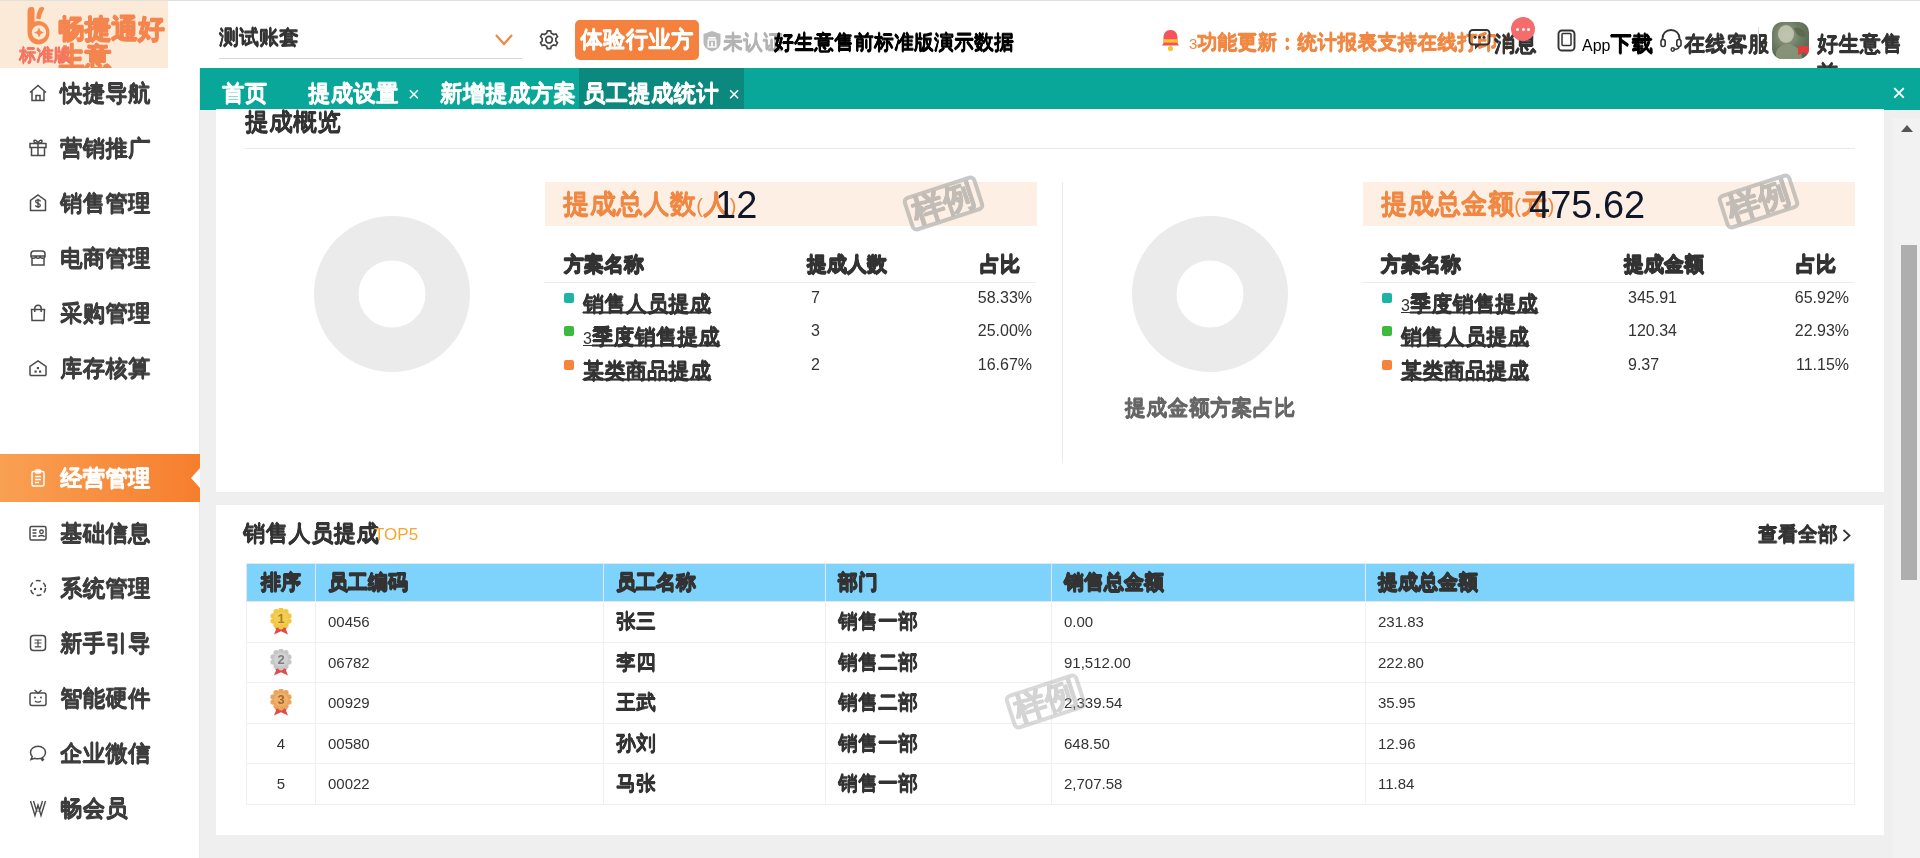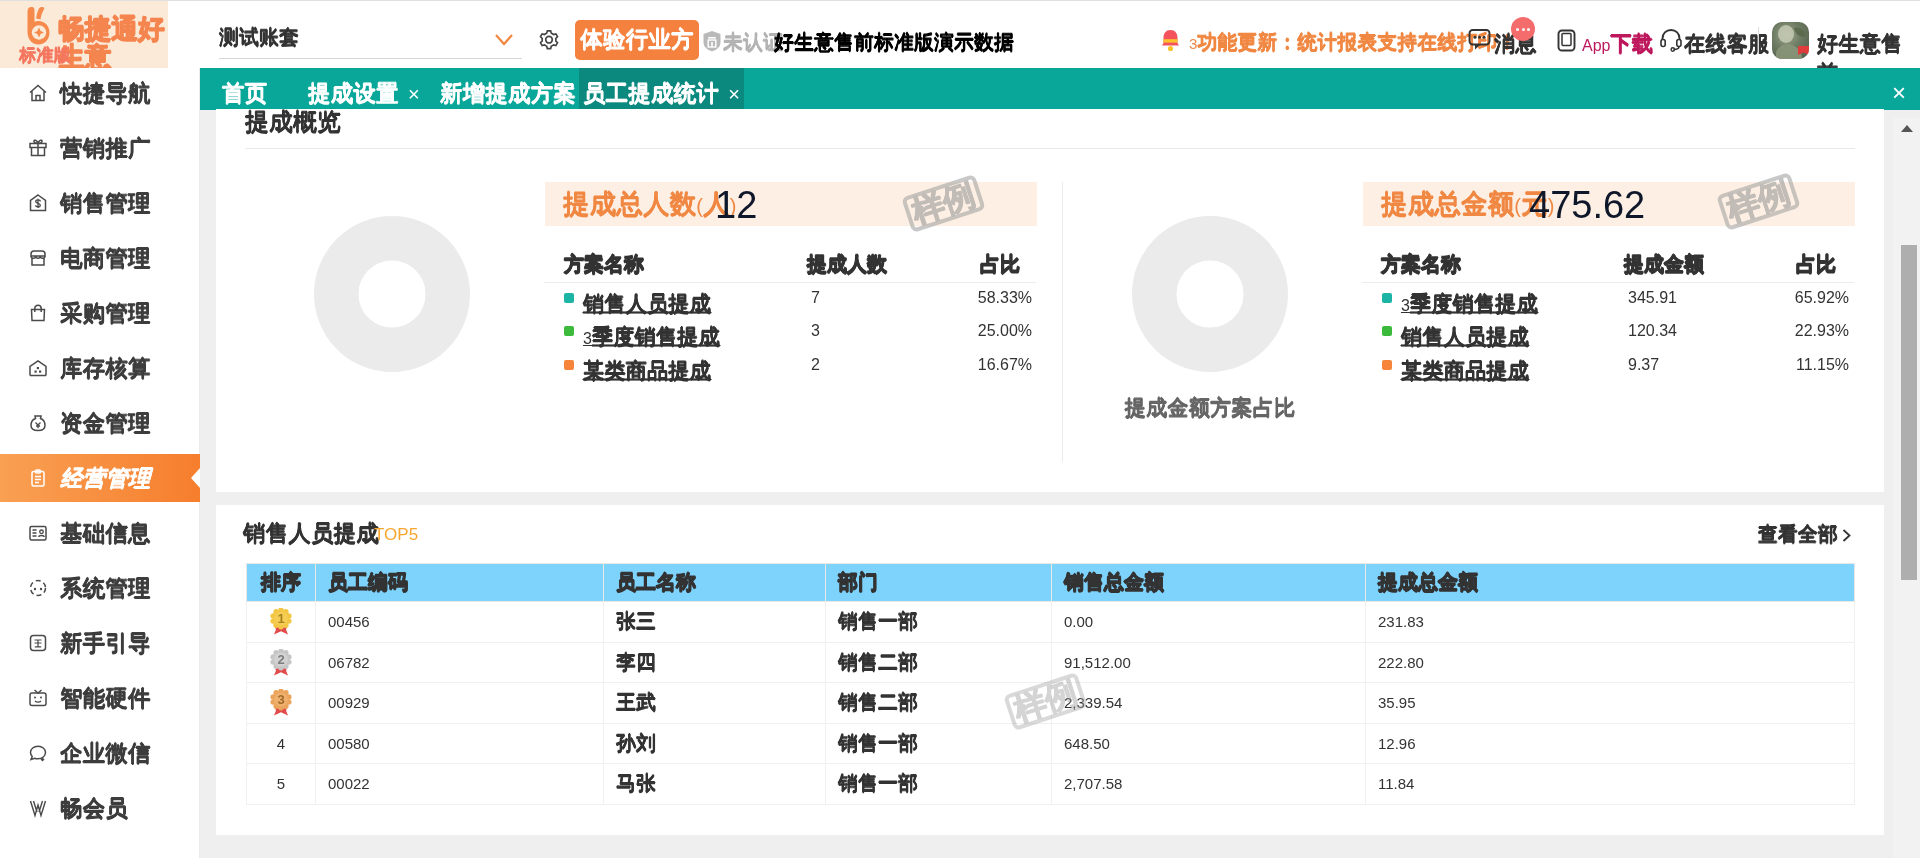--- a/index.html
+++ b/index.html
@@ -15,32 +15,32 @@
 #logosub { position:absolute; left:19px; top:42px; font-size:13px; color:#f4775f; }
 #acctname { position:absolute; left:219px; top:26px; font-size:15px; line-height:20px; color:#333; }
 #acctline { position:absolute; left:219px; top:57px; width:303px; height:1px; background:#d8d8d8; }
 .btn-exp { position:absolute; left:575px; top:19px; width:124px; height:40px; background:#f5813e; border-radius:5px; color:#fff; font-size:17px; line-height:39px; text-align:center; }
 #certtxt { position:absolute; left:723px; top:28px; font-size:15px; color:#b3b3b3; }
 #demotxt { position:absolute; left:774px; top:28px; font-size:15px; color:#000000; }
 #updtxt { position:absolute; left:1189px; top:28px; font-size:15px; color:#f08843; }
 #msgtxt { position:absolute; left:1494px; top:28px; font-size:16px; color:#333; }
 #badge { position:absolute; left:1511px; top:16px; width:24px; height:24px; border-radius:50%; background:#f56c6c; }
 .bdot { position:absolute; top:11px; width:3px; height:3px; border-radius:50%; background:#fff; }
-#apptxt { position:absolute; left:1582px; top:28px; font-size:16px; color:#be185d; }
+#apptxt { position:absolute; left:1582px; top:28px; font-size:16px; color:#000000; }
 #cstxt { position:absolute; left:1684px; top:28px; font-size:16px; color:#333; }
 #hdrdiv { position:absolute; left:1758px; top:26px; width:1px; height:26px; background:#dcdcdc; }
 #avatar { position:absolute; left:1772px; top:21px; width:37px; height:37px; border-radius:10px; background:radial-gradient(circle at 40% 35%, #9aa48a 0%, #6c7a62 45%, #4c5a48 100%); overflow:hidden; }
 #uname { position:absolute; left:1817px; top:28px; font-size:16px; color:#333; }
 
 
 #sidebar { position:absolute; left:0; top:68px; width:200px; height:790px; background:#fff; border-right:1px solid #ebebeb; }
 .mi { position:absolute; left:0; width:200px; height:48px; }
 .mi .ic { position:absolute; left:28px; top:14px; width:20px; height:20px; }
 .mi .tx { position:absolute; left:60px; top:11px; font-size:17px; line-height:26px; color:#3d3d3d; }
-.mi.active { background:linear-gradient(90deg,#f9a053,#f67e2d);font-style:italic; }
+.mi.active { background:linear-gradient(90deg,#f9a053,#f67e2d); }
 .mi.active .tx { color:#fff; }
 .notch { position:absolute; right:0; top:14px; width:0; height:0; border-top:10px solid transparent; border-bottom:10px solid transparent; border-right:9px solid #fff; }
 
 
 #tabbar { position:absolute; left:200px; top:68px; width:1720px; height:50px; background:#09a79a; }
 .tab { position:absolute; top:0; height:50px; line-height:50px; color:#fff; font-size:17px; }
 .tabx { font-size:20px; }
 
 
 #content { position:absolute; left:200px; top:110px; width:1720px; height:740px; background:#efefef; }
@@ -186,27 +186,20 @@
       <div class="tx"><k>采购管理</k></div>
     </div>
   <div class="mi" style="top:276px">
       <svg class="ic" viewBox="0 0 20 20">
         <path d="M2 17.5 L2 8.5 L10 3 L18 8.5 L18 17.5 M2 17.5 L18 17.5" fill="none" stroke="#4a4a4a" stroke-width="1.5"></path>
         <rect x="6.5" y="12.5" width="2.2" height="2.2" fill="#4a4a4a"></rect>
         <rect x="11" y="12.5" width="2.2" height="2.2" fill="#4a4a4a"></rect>
         <rect x="8.8" y="9" width="2.2" height="2.2" fill="#4a4a4a"></rect>
       </svg>
       <div class="tx"><k>库存核算</k></div>
-    </div>
-  <div class="mi" style="top:331px">
-      <svg class="ic" viewBox="0 0 20 20">
-        <path d="M7.5 5.5 L7 3 L13 3 L12.5 5.5 C15.5 6.5 17 9.5 17 12.5 C17 15.5 15 17.5 10 17.5 C5 17.5 3 15.5 3 12.5 C3 9.5 4.5 6.5 7.5 5.5 Z" fill="none" stroke="#4a4a4a" stroke-width="1.5"></path>
-        <path d="M7.5 9.5 L10 12 L12.5 9.5 M10 12 L10 15.2 M8 13 L12 13" fill="none" stroke="#4a4a4a" stroke-width="1.3"></path>
-      </svg>
-      <div class="tx"><k>资金管理</k></div>
     </div>
   <div class="mi active" style="top:386px">
       <svg class="ic" viewBox="0 0 20 20">
         <rect x="4" y="3.5" width="12" height="14.5" rx="1.5" fill="none" stroke="#fff" stroke-width="1.5"></rect>
         <rect x="7.5" y="2" width="5" height="3" rx="1" fill="none" stroke="#fff" stroke-width="1.4"></rect>
         <path d="M7 8.5 L13 8.5 M7 11.5 L13 11.5 M7 14.5 L11 14.5" stroke="#fff" stroke-width="1.4"></path>
       </svg>
       <div class="tx"><k>经营管理</k></div>
       <div class="notch"></div>
     </div>

